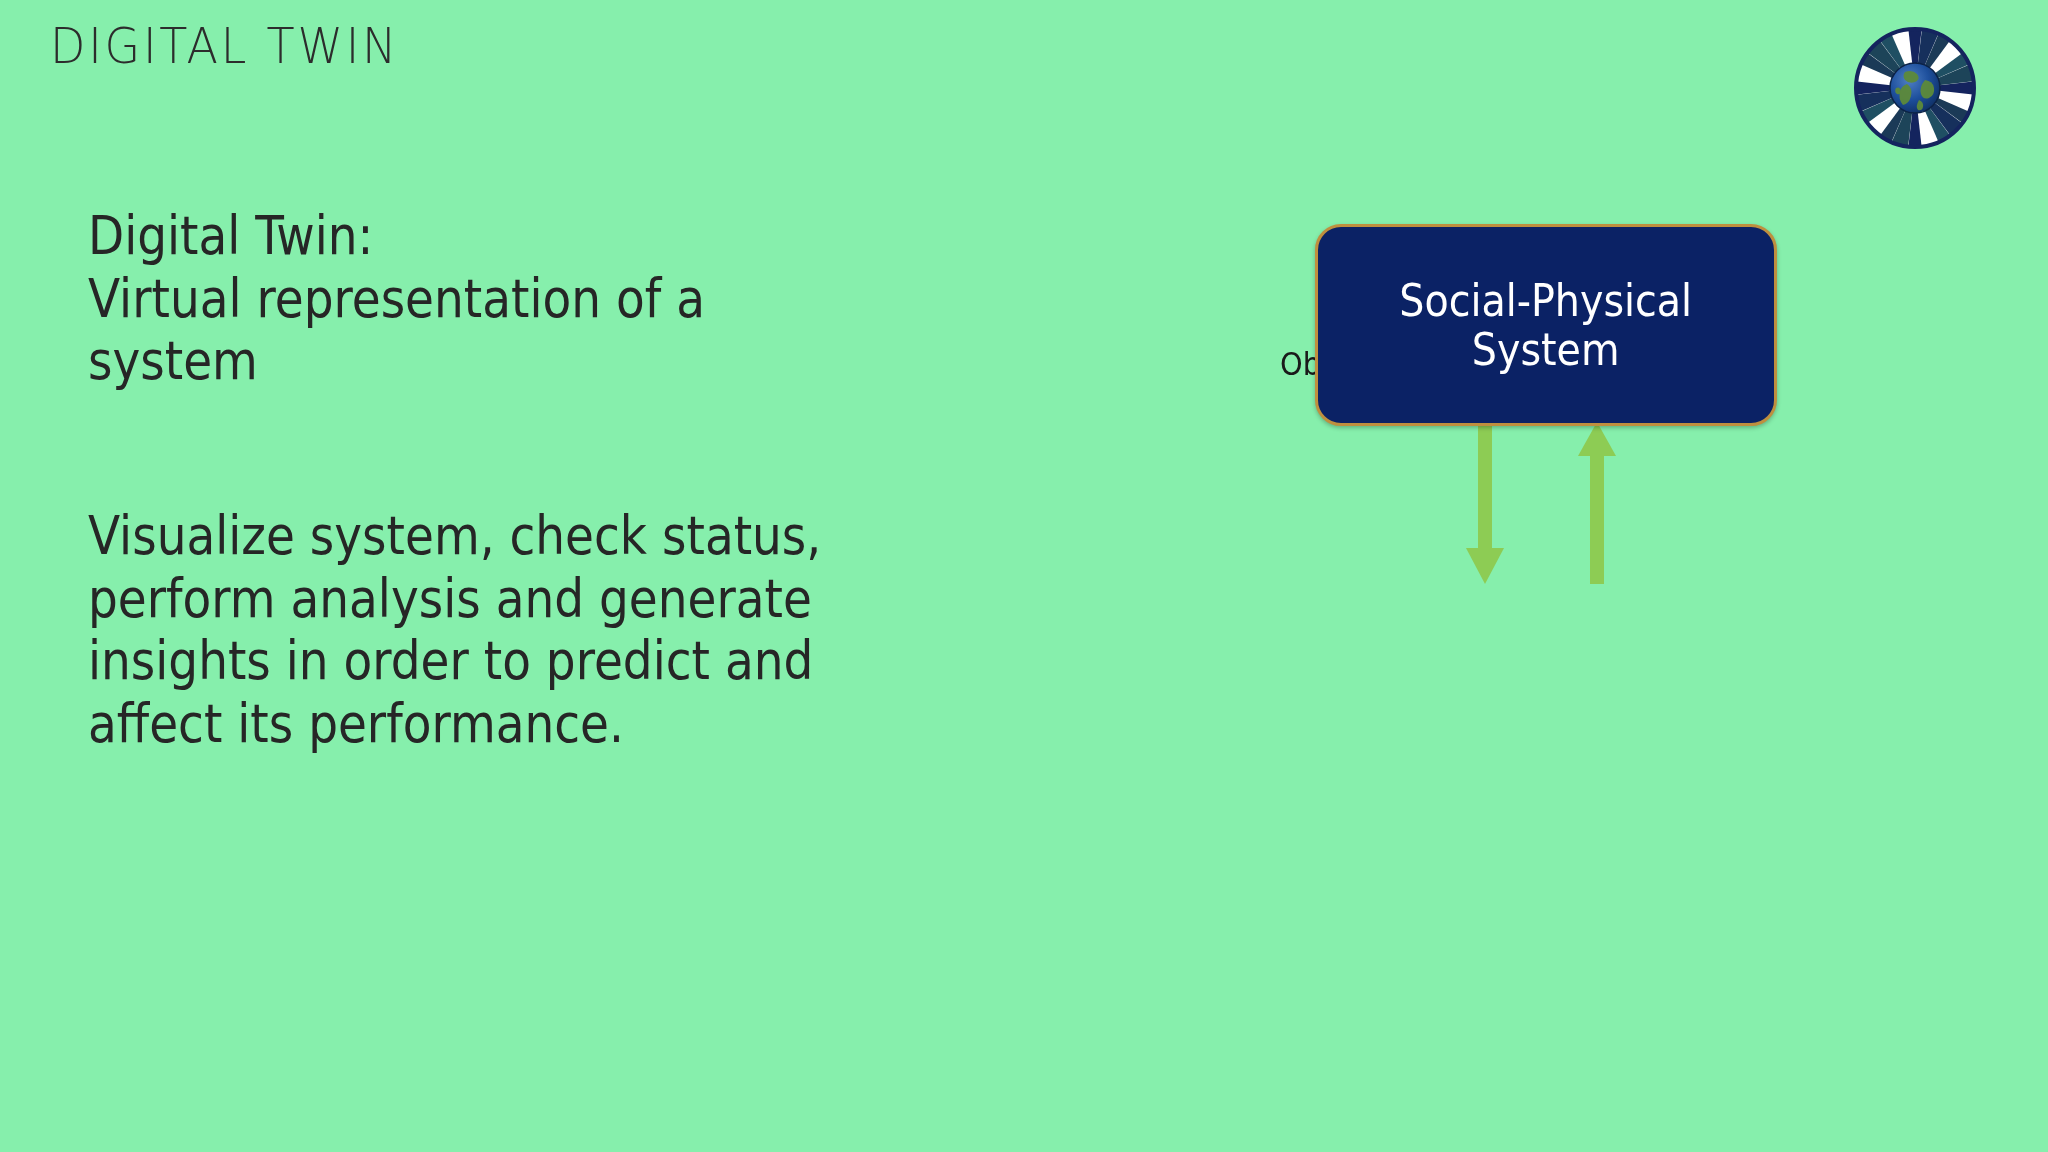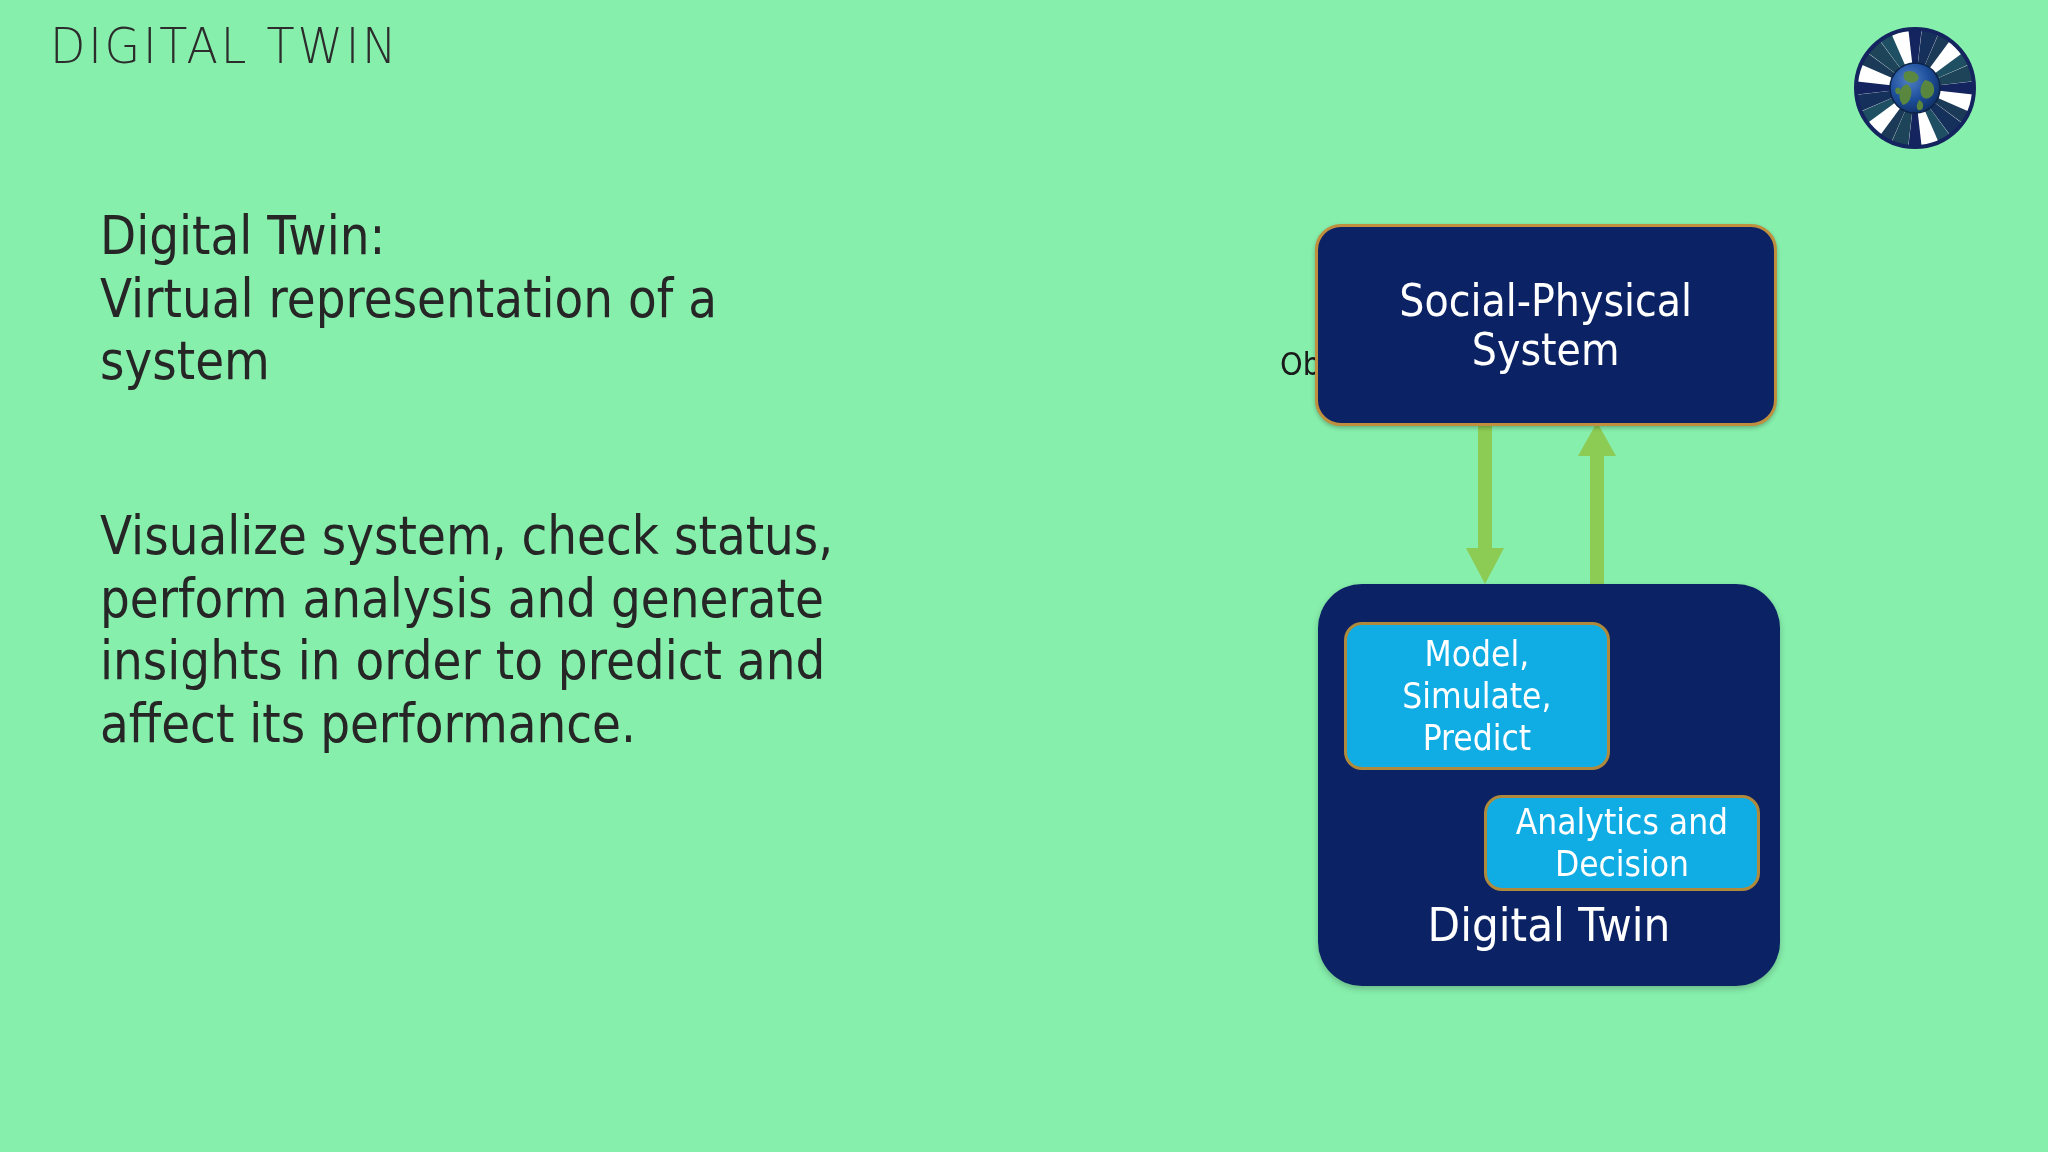--- a/index.html
+++ b/index.html
@@ -42,21 +42,21 @@
     left: 1833px;
     top: 26px;
     width: 164px;
     height: 124px;
   }
   .logo svg { display: block; width: 164px; height: 124px; }
 
   
   .body-col {
     position: absolute;
-    left: 100px;
+    left: 88px;
     top: 205px;
     width: 890px;
   }
   .para {
     font-size: 54px;
     line-height: 1.16;
     color: #262626;
     font-family: "DejaVu Sans", sans-serif;
     font-weight: 400;
     transform: scaleX(0.87);
@@ -271,27 +271,15 @@
 
     <div class="arrow-label lbl-observe">Observe</div>
     <div class="arrow-label lbl-affect">Affect,
 Inform</div>
 
     <div class="nav-box sps-box">
       <div class="sps-label">Social-Physical
 System</div>
     </div>
 
-    <div class="nav-box dt-box">
-      <div class="sub-box box-model">
-        <div class="sub-label">Model,
-Simulate,
-Predict</div>
-      </div>
-      <div class="sub-box box-analytics">
-        <div class="sub-label">Analytics and
-Decision</div>
-      </div>
-      <div class="dt-caption">Digital Twin</div>
-    </div>
 
   </div>
 </div>
 
 </body></html>

